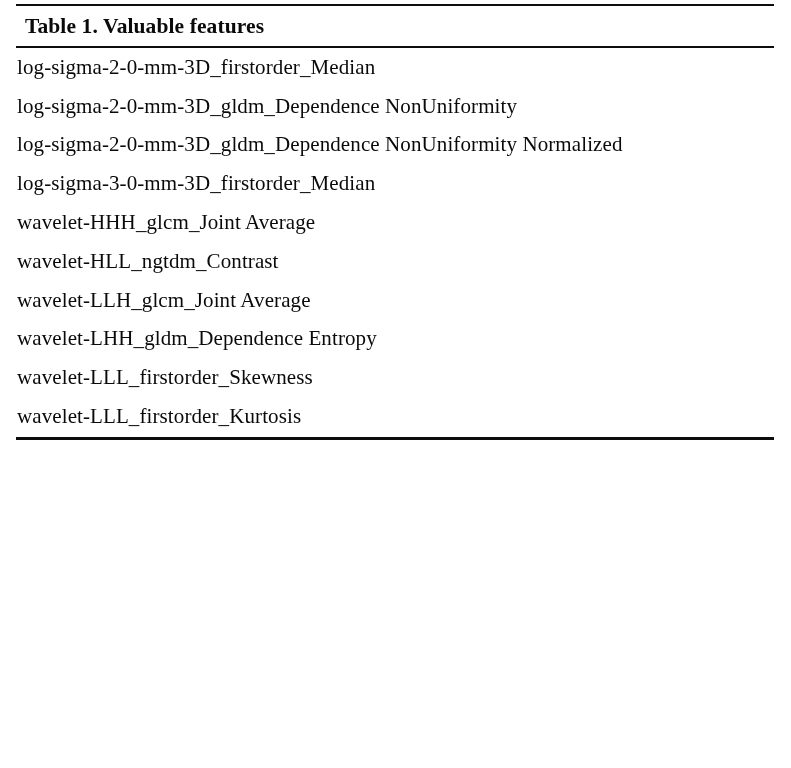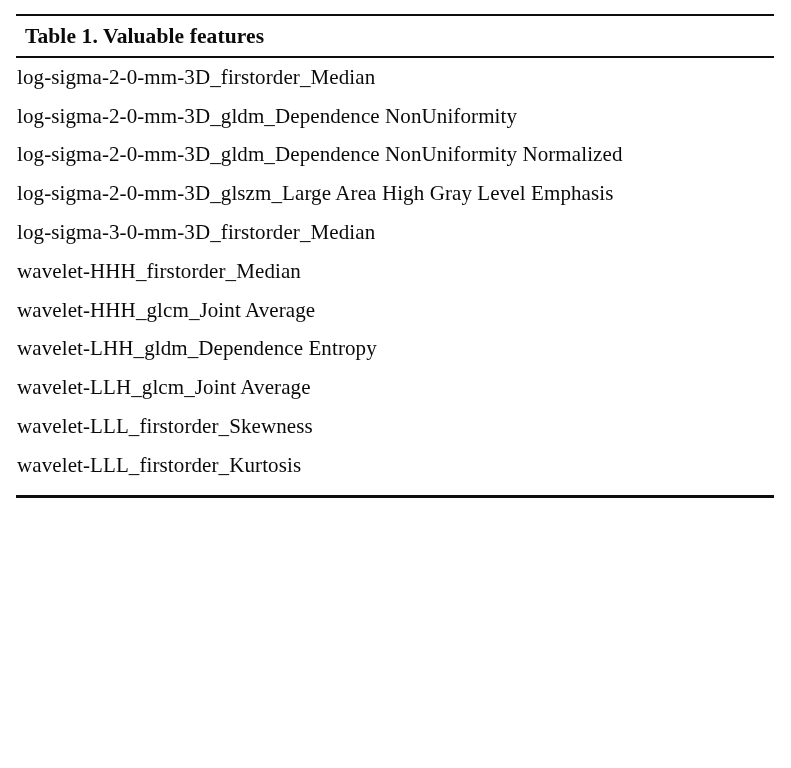--- a/index.html
+++ b/index.html
@@ -8,34 +8,34 @@
   }
   body {
     width: 791px;
     height: 768px;
     background: #ffffff;
     font-family: "Liberation Serif", "DejaVu Serif", serif;
     color: #0a0a0a;
     overflow: hidden;
   }
   .paper-table {
-    margin: 14px 17px 0 16px;
+    margin: 4px 17px 0 16px;
     border-top: 2px solid #0d0d0d;
     border-bottom: 3px solid #0d0d0d;
   }
   .table-title {
     font-size: 21.5px;
     font-weight: bold;
     line-height: 24px;
     padding: 8px 0 8px 9px;
     border-bottom: 2px solid #0d0d0d;
     letter-spacing: 0.1px;
   }
   .table-body {
-    padding-bottom: 10px;
+    padding-bottom: 1px;
   }
   .feature-row {
     font-size: 21px;
     height: 38.8px;
     display: flex;
     align-items: center;
     padding-left: 1px;
     white-space: nowrap;
     letter-spacing: 0.1px;
   }
@@ -43,23 +43,22 @@
 </head>
 <body>
 
 <div class="page">
   <div class="paper-table">
     <div class="table-title">Table 1. Valuable features</div>
     <div class="table-body">
         <div class="feature-row">log-sigma-2-0-mm-3D_firstorder_Median</div>
         <div class="feature-row">log-sigma-2-0-mm-3D_gldm_Dependence NonUniformity</div>
         <div class="feature-row">log-sigma-2-0-mm-3D_gldm_Dependence NonUniformity Normalized</div>
-        <div class="feature-row">log-sigma-2-0-mm-3D_glszm_Large Area High Gray Level Emphasis</div>
         <div class="feature-row">log-sigma-3-0-mm-3D_firstorder_Median</div>
-        <div class="feature-row">wavelet-HHH_firstorder_Median</div>
         <div class="feature-row">wavelet-HHH_glcm_Joint Average</div>
+        <div class="feature-row">wavelet-HLL_ngtdm_Contrast</div>
+        <div class="feature-row">wavelet-LLH_glcm_Joint Average</div>
         <div class="feature-row">wavelet-LHH_gldm_Dependence Entropy</div>
-        <div class="feature-row">wavelet-LLH_glcm_Joint Average</div>
         <div class="feature-row">wavelet-LLL_firstorder_Skewness</div>
         <div class="feature-row">wavelet-LLL_firstorder_Kurtosis</div>
       </div>
   </div>
 </div>
 
 </body></html>

